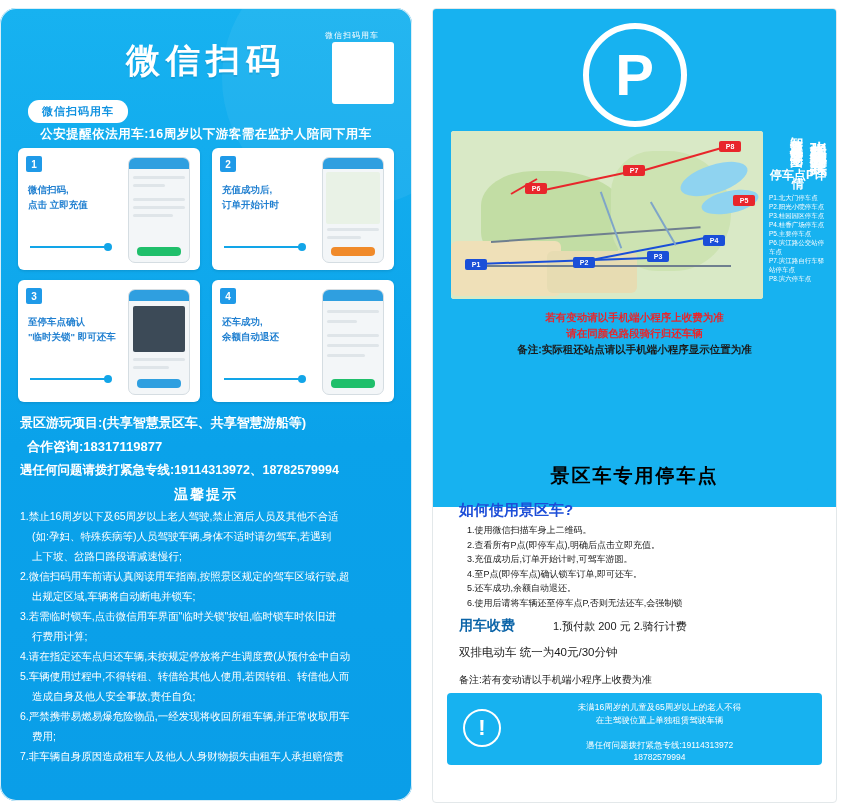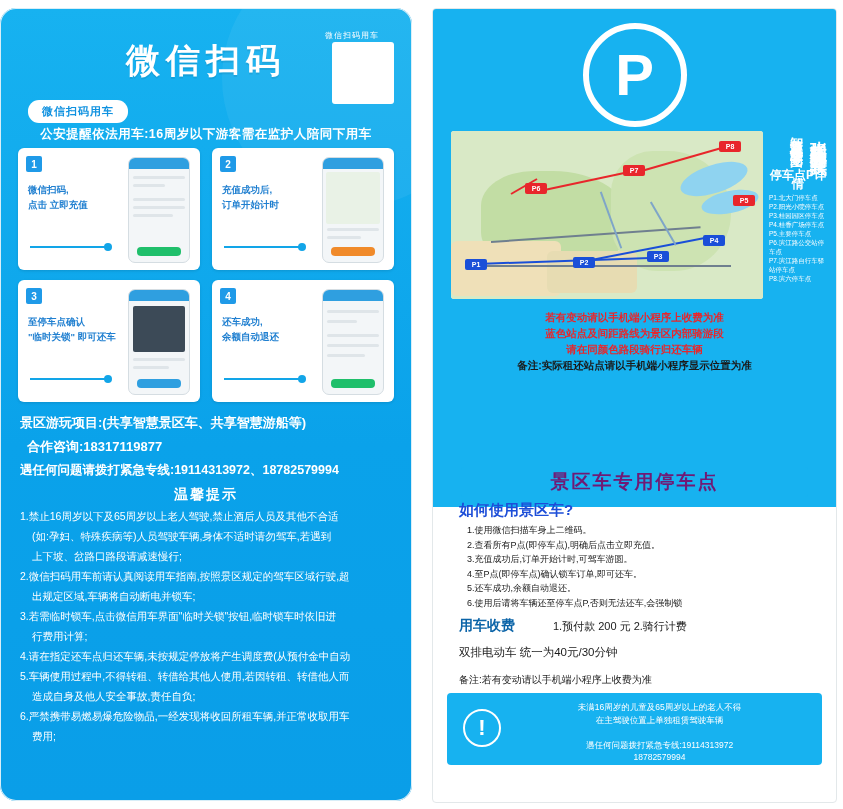--- a/index.html
+++ b/index.html
@@ -137,21 +137,21 @@
   }
   .vcol.big{font-size:17px;}
   .vcol.small{font-size:13px;}
   .red-notes{
     position:absolute;left:10px;right:10px;top:300px;color:#e8262b;font-size:10.5px;line-height:16px;font-weight:bold;text-align:center;
   }
   .red-notes .last{color:#1a1a1a;font-weight:bold;}
 
   .blue-head{
     position:absolute;left:28px;right:28px;top:452px;height:30px;background:#17b2f0;border-radius:3px;
-    color:#701a75;font-size:19px;font-weight:bold;display:flex;align-items:center;justify-content:center;letter-spacing:2px;margin-top:6px;
+    color:#000000;font-size:19px;font-weight:bold;display:flex;align-items:center;justify-content:center;letter-spacing:2px;
   }
   .howto-title{
     position:absolute;left:26px;top:492px;color:#1d4ed8;font-size:15px;font-weight:bold;
   }
   .howto-list{
     position:absolute;left:34px;right:20px;top:514px;color:#1a1a1a;font-size:9px;line-height:14.5px;
   }
   .fee-title{
     position:absolute;left:26px;top:608px;color:#0b64a8;font-size:14px;font-weight:bold;
   }
@@ -264,20 +264,21 @@
       <div class="indent">上下坡、岔路口路段请减速慢行;</div>
       <div>2.微信扫码用车前请认真阅读用车指南,按照景区规定的驾车区域行驶,超</div>
       <div class="indent">出规定区域,车辆将自动断电并锁车;</div>
       <div>3.若需临时锁车,点击微信用车界面"临时关锁"按钮,临时锁车时依旧进</div>
       <div class="indent">行费用计算;</div>
       <div>4.请在指定还车点归还车辆,未按规定停放将产生调度费(从预付金中自动</div>
       <div>5.车辆使用过程中,不得转租、转借给其他人使用,若因转租、转借他人而</div>
       <div class="indent">造成自身及他人安全事故,责任自负;</div>
       <div>6.严禁携带易燃易爆危险物品,一经发现将收回所租车辆,并正常收取用车</div>
       <div class="indent">费用;</div>
+      <div>7.非车辆自身原因造成租车人及他人人身财物损失由租车人承担赔偿责</div>
 
     </div>
 
   </div>
 
   <div class="right-panel">
 
     <div class="r-top"></div>
 
     <div class="p-badge">P</div>
@@ -323,21 +324,20 @@
       <div>P8.滨六停车点</div>
     </div>
 
     <div class="vtitle">
       <div class="vcol big">张坝桂圆林公园共享式</div>
       <div class="vcol small">智慧漫游代步车导览图</div>
     </div>
 
     <div class="red-notes">
       <div>若有变动请以手机端小程序上收费为准</div>
-      <div>蓝色站点及间距路线为景区内部骑游段</div>
       <div>请在同颜色路段骑行归还车辆</div>
       <div class="last">备注:实际租还站点请以手机端小程序显示位置为准</div>
     </div>
 
     <div class="blue-head">景区车专用停车点</div>
 
     <div class="howto-title">如何使用景区车?</div>
 
     <div class="howto-list">
       <div>1.使用微信扫描车身上二维码。</div>

